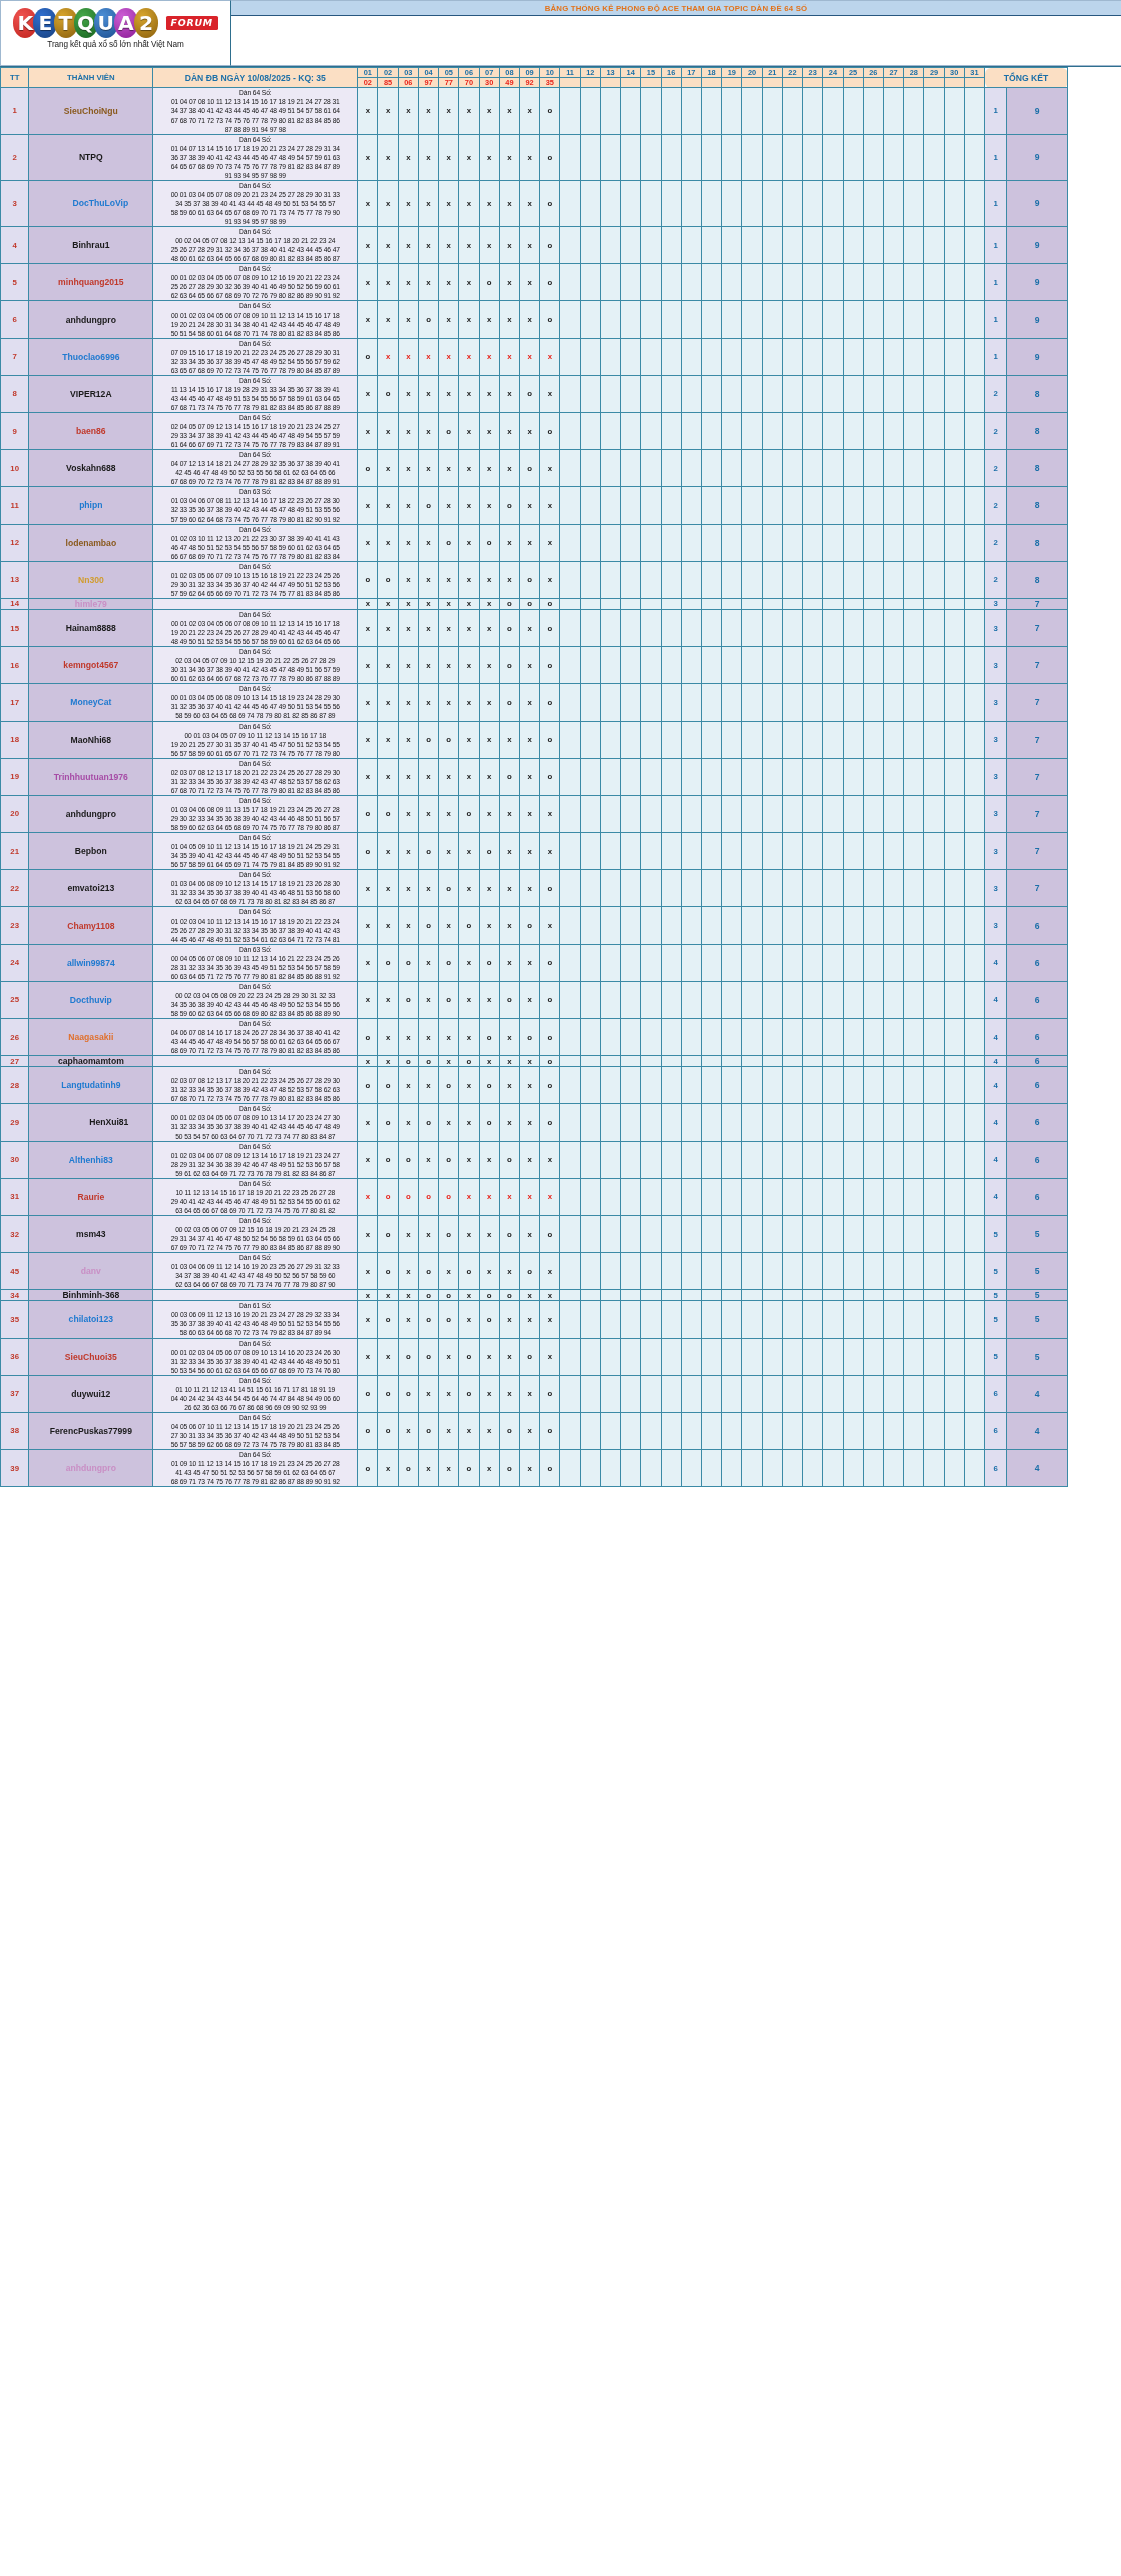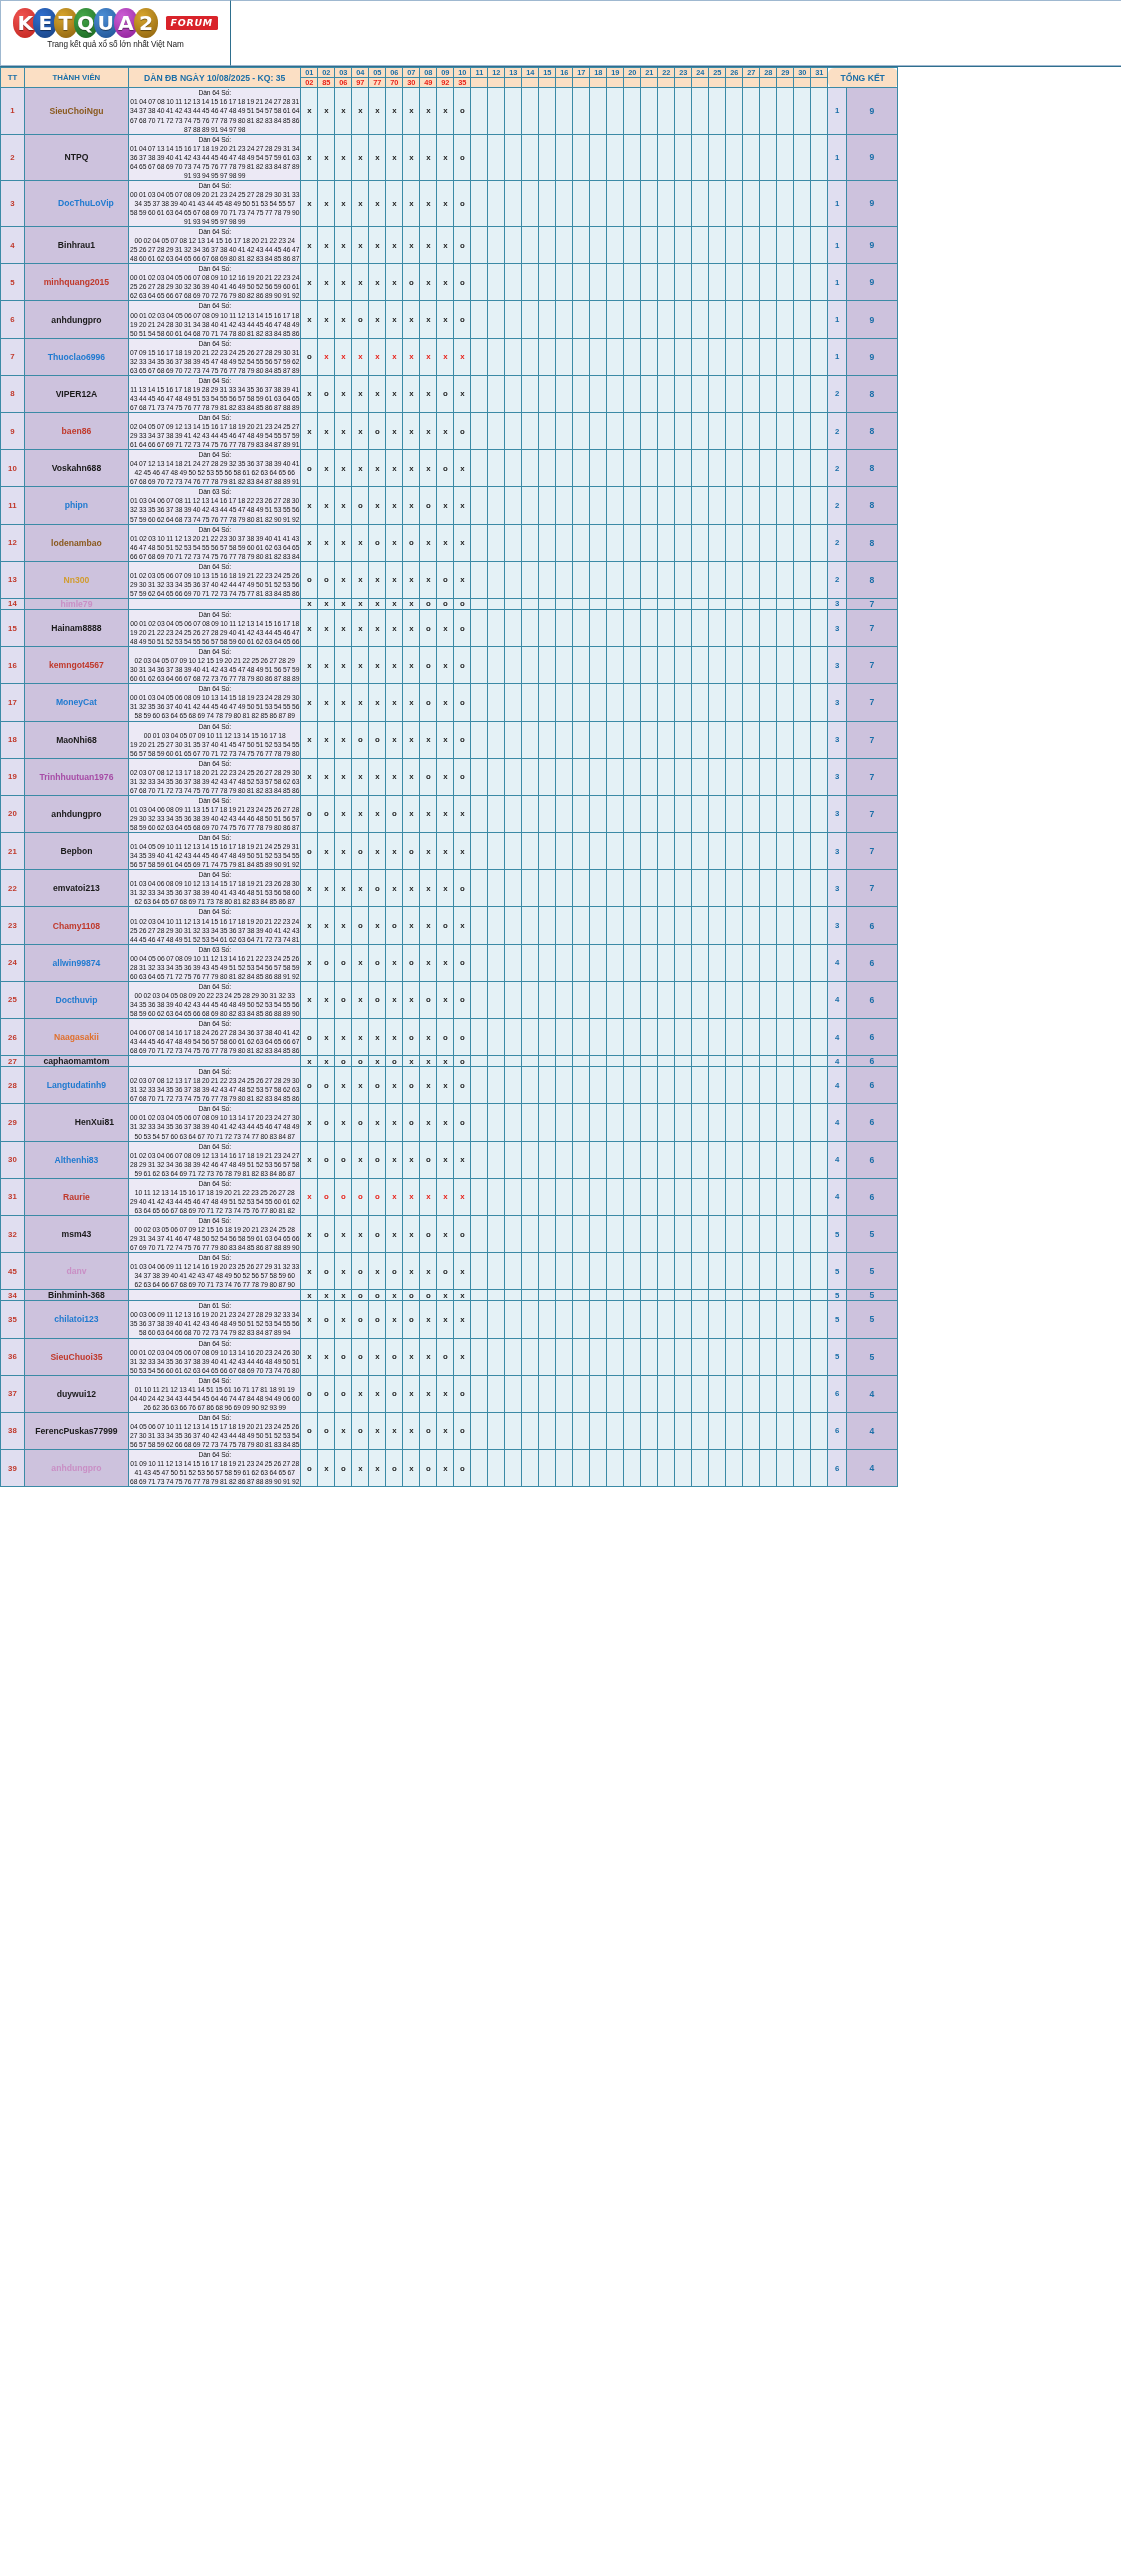--- a/index.html
+++ b/index.html
@@ -98,21 +98,21 @@
     display: flex; align-items: center; justify-content: center;
     color: #10275f;
     font-size: 18px;
     font-weight: bold;
   }
 
   
   table.main {
     border-collapse: collapse;
     table-layout: fixed;
-    width: 898px;
+    width: 1068px;
     font-family: "Liberation Sans", sans-serif;
   }
   table.main td, table.main th {
     border: 0.8px solid #3b8aa6;
     padding: 0;
     vertical-align: middle;
     text-align: center;
   }
   
   .hdr-tt, .hdr-member, .hdr-dan, .hdr-total {
@@ -204,20 +204,21 @@
           <span class="lg q">Q</span>
           <span class="lg u">U</span>
           <span class="lg a">A</span>
           <span class="lg two">2</span>
         </div>
         <span class="forum-badge">FORUM</span>
       </div>
       <div class="tagline">Trang kết quả xổ số lớn nhất Việt Nam</div>
     </div>
     <div class="title-cell">
+      <div class="title-top">BẢNG THỐNG KÊ PHONG ĐỘ ACE THAM GIA TOPIC DÀN ĐỀ 64 SỐ</div>
     </div>
   </div>
 
   <table class="main">
     <colgroup id="cg">
         <col style="width: 21px;">
         <col style="width: 92px;">
         <col style="width: 152px;">
         <col style="width: 15px;">
         <col style="width: 15px;">

